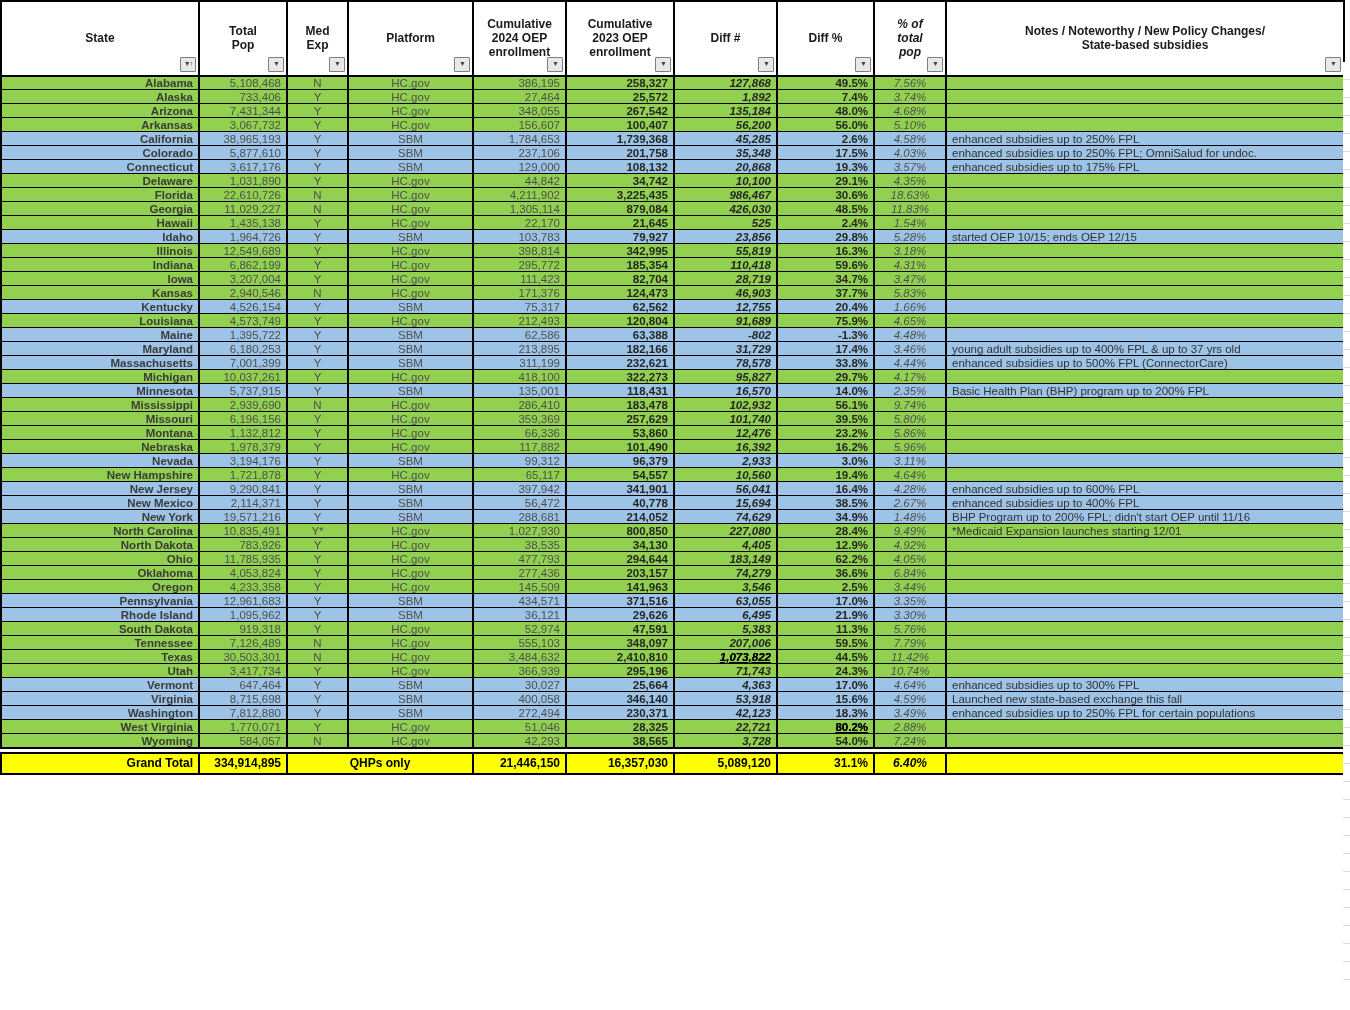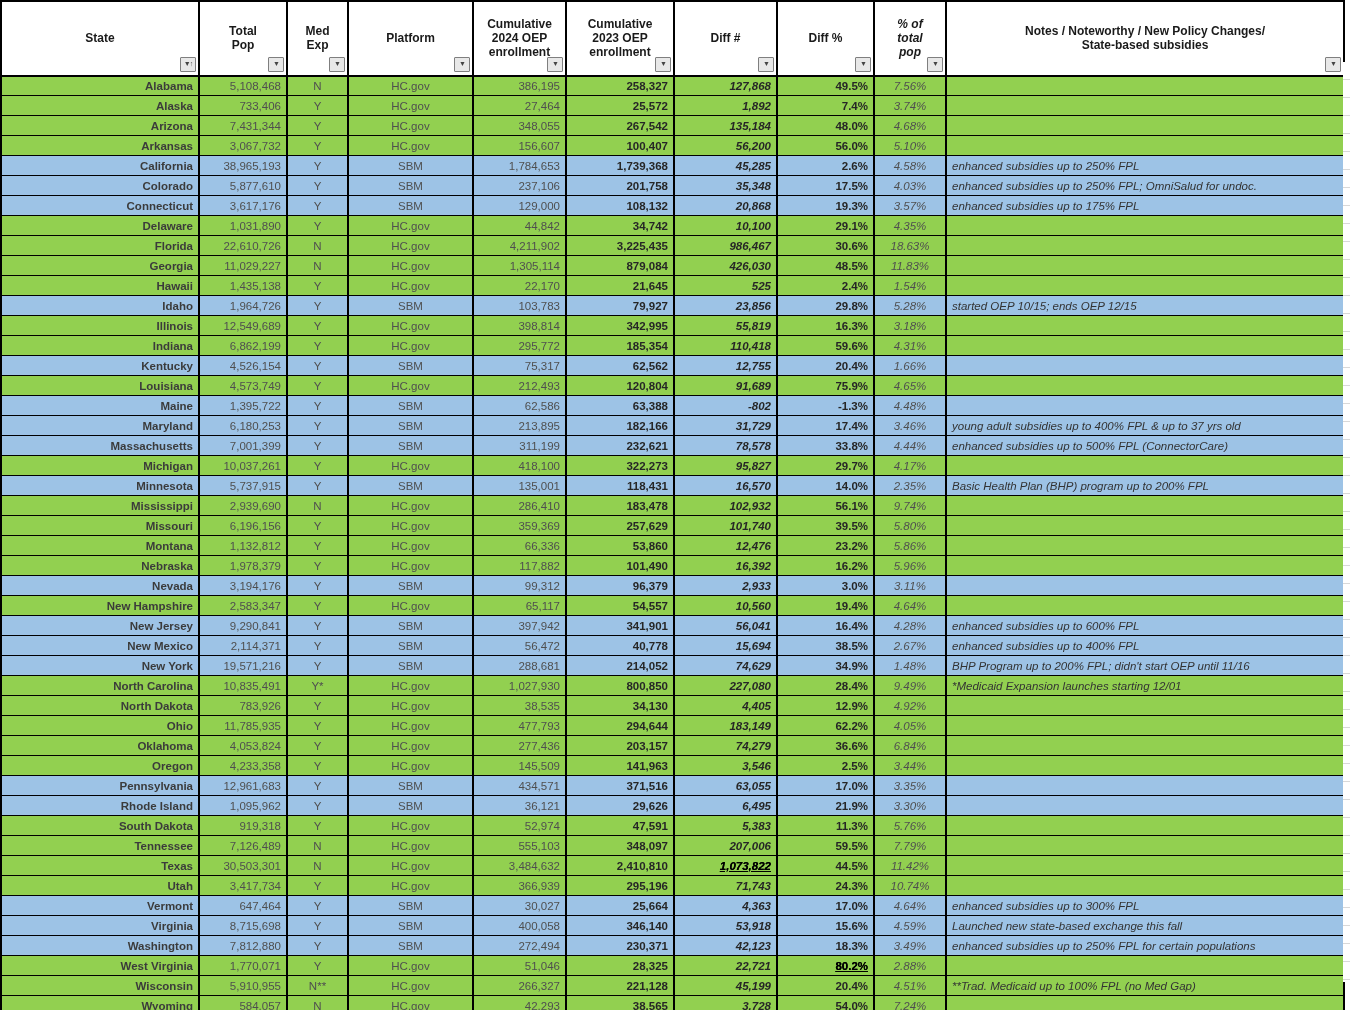--- a/index.html
+++ b/index.html
@@ -2,21 +2,21 @@
 <html><head>
 <meta charset="utf-8">
 <style>
   html,body{margin:0;padding:0;background:#ffffff;}
   .sheet{
     position:relative;width:1350px;height:1010px;background:#ffffff;
     font-family:"Liberation Sans",sans-serif;overflow:hidden;
   }
   table{border-collapse:collapse;table-layout:fixed;width:1343px;}
   thead tr{height:62px;}
-  tbody tr{height:20px;}
+  tbody tr{height:14px;}
   th{
     background:#ffffff;border:2px solid #000;font-weight:bold;font-size:12px;
     color:#1a1a1a;text-align:center;vertical-align:middle;position:relative;
     padding:1px 2px;line-height:1.18;white-space:pre-line;
   }
   th.it{font-style:italic;}
   .filter-btn{
     position:absolute;right:2px;bottom:3px;width:14px;height:13px;
     background:#e8e8e8;border:1px solid #7f7f7f;border-radius:1px;
     font-size:7px;line-height:11px;color:#444;text-align:center;
@@ -29,21 +29,21 @@
   }
   tbody tr.hcgov td{background:#92d050;}
   tbody tr.sbm td{background:#9dc3e6;}
   tbody tr:last-child td{border-bottom-width:2px;}
   .c-state{text-align:right;font-weight:bold;color:#3b3b3b;}
   .c-num{text-align:right;}
   .c-center{text-align:center;}
   .b{font-weight:bold;color:#262626;}
   .bi{font-weight:bold;font-style:italic;color:#262626;}
   .i{font-style:italic;text-align:center;}
-  .c-notes{text-align:left;font-style:italic;color:#333;}
+  .c-notes{text-align:left;color:#333;}
   .strong{color:#000;text-shadow:0 0 .6px #000;text-decoration:underline;}
   tr.spacer td{border:none;background:#fff;padding:0;height:3px;}
   tfoot tr.total{height:21px;}
   tfoot tr.total td{
     background:#ffff00;border:2px solid #000;font-weight:bold;color:#000;font-size:12px;
   }
   tfoot td.total-notes{background:#ffffff;border:none;}
   .right-strip{
     position:absolute;left:1343px;top:62px;width:7px;height:920px;
     background:repeating-linear-gradient(to bottom,#ffffff 0 17px,#d9d9d9 17px 18px);
@@ -296,21 +296,45 @@
     <td class="c-center">Y</td>
     <td class="c-center">HC.gov</td>
     <td class="c-num">295,772</td>
     <td class="c-num b">185,354</td>
     <td class="c-num bi">110,418</td>
     <td class="c-num b">59.6%</td>
     <td class="c-num i">4.31%</td>
     <td class="c-notes"></td>
   </tr>
 
-
+  <tr class="hcgov">
+    <td class="c-state">Iowa</td>
+    <td class="c-num">3,207,004</td>
+    <td class="c-center">Y</td>
+    <td class="c-center">HC.gov</td>
+    <td class="c-num">111,423</td>
+    <td class="c-num b">82,704</td>
+    <td class="c-num bi">28,719</td>
+    <td class="c-num b">34.7%</td>
+    <td class="c-num i">3.47%</td>
+    <td class="c-notes"></td>
+  </tr>
+
+  <tr class="hcgov">
+    <td class="c-state">Kansas</td>
+    <td class="c-num">2,940,546</td>
+    <td class="c-center">N</td>
+    <td class="c-center">HC.gov</td>
+    <td class="c-num">171,376</td>
+    <td class="c-num b">124,473</td>
+    <td class="c-num bi">46,903</td>
+    <td class="c-num b">37.7%</td>
+    <td class="c-num i">5.83%</td>
+    <td class="c-notes"></td>
+  </tr>
 
   <tr class="sbm">
     <td class="c-state">Kentucky</td>
     <td class="c-num">4,526,154</td>
     <td class="c-center">Y</td>
     <td class="c-center">SBM</td>
     <td class="c-num">75,317</td>
     <td class="c-num b">62,562</td>
     <td class="c-num bi">12,755</td>
     <td class="c-num b">20.4%</td>
@@ -456,21 +480,21 @@
     <td class="c-num">99,312</td>
     <td class="c-num b">96,379</td>
     <td class="c-num bi">2,933</td>
     <td class="c-num b">3.0%</td>
     <td class="c-num i">3.11%</td>
     <td class="c-notes"></td>
   </tr>
 
   <tr class="hcgov">
     <td class="c-state">New Hampshire</td>
-    <td class="c-num">2,583,347</td>
+    <td class="c-num">1,721,878</td>
     <td class="c-center">Y</td>
     <td class="c-center">HC.gov</td>
     <td class="c-num">65,117</td>
     <td class="c-num b">54,557</td>
     <td class="c-num bi">10,560</td>
     <td class="c-num b">19.4%</td>
     <td class="c-num i">4.64%</td>
     <td class="c-notes"></td>
   </tr>
 
@@ -702,32 +726,20 @@
     <td class="c-center">Y</td>
     <td class="c-center">HC.gov</td>
     <td class="c-num">51,046</td>
     <td class="c-num b">28,325</td>
     <td class="c-num bi">22,721</td>
     <td class="c-num b strong">80.2%</td>
     <td class="c-num i">2.88%</td>
     <td class="c-notes"></td>
   </tr>
 
-  <tr class="hcgov">
-    <td class="c-state">Wisconsin</td>
-    <td class="c-num">5,910,955</td>
-    <td class="c-center">N**</td>
-    <td class="c-center">HC.gov</td>
-    <td class="c-num">266,327</td>
-    <td class="c-num b">221,128</td>
-    <td class="c-num bi">45,199</td>
-    <td class="c-num b">20.4%</td>
-    <td class="c-num i">4.51%</td>
-    <td class="c-notes">**Trad. Medicaid up to 100% FPL (no Med Gap)</td>
-  </tr>
 
   <tr class="hcgov">
     <td class="c-state">Wyoming</td>
     <td class="c-num">584,057</td>
     <td class="c-center">N</td>
     <td class="c-center">HC.gov</td>
     <td class="c-num">42,293</td>
     <td class="c-num b">38,565</td>
     <td class="c-num bi">3,728</td>
     <td class="c-num b">54.0%</td>

